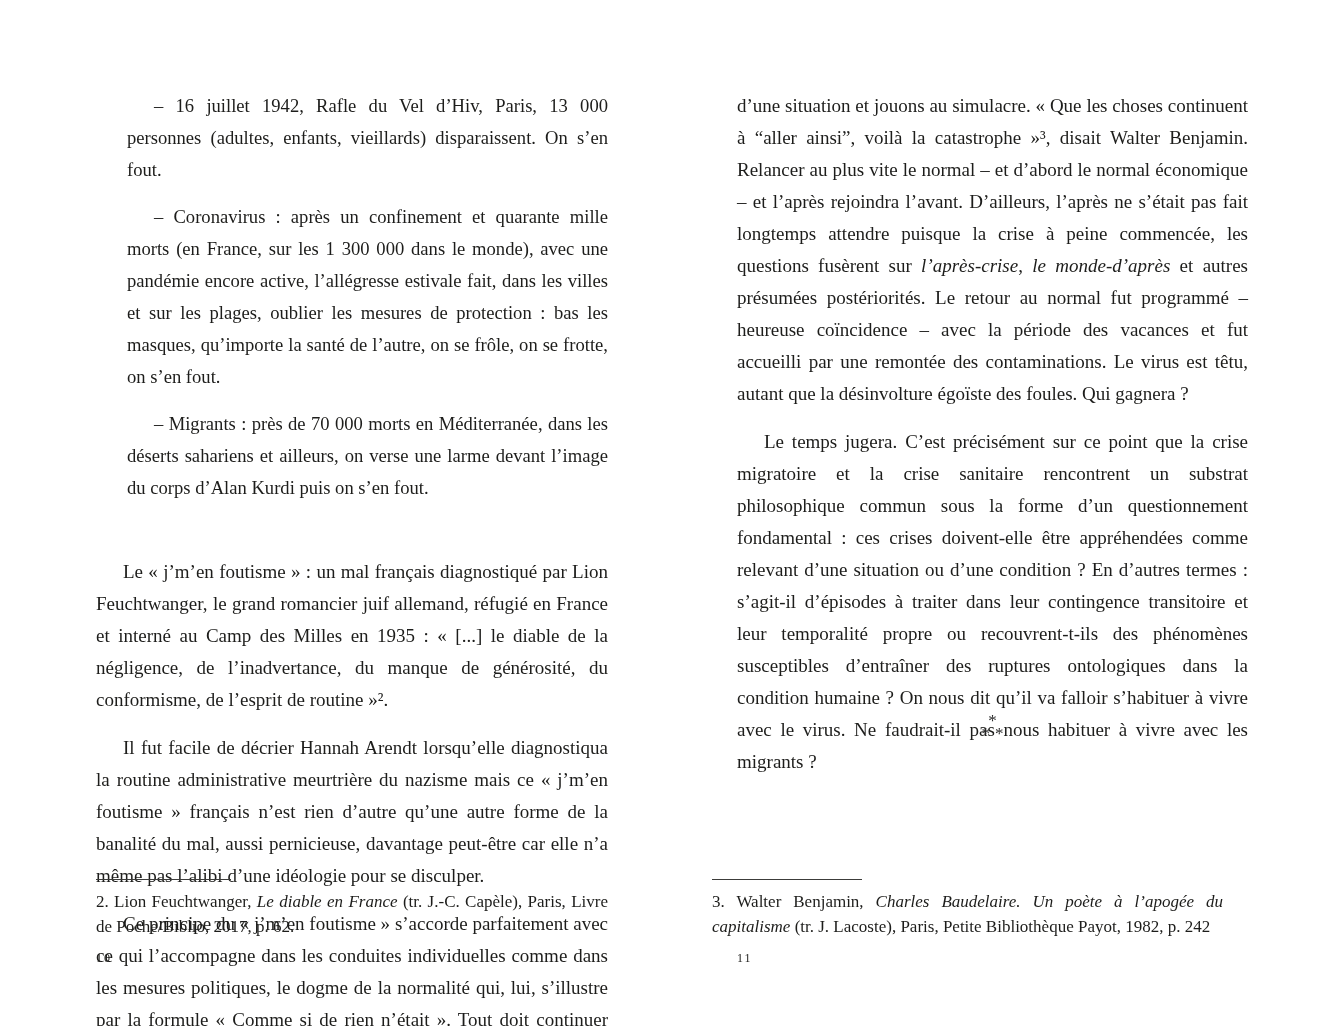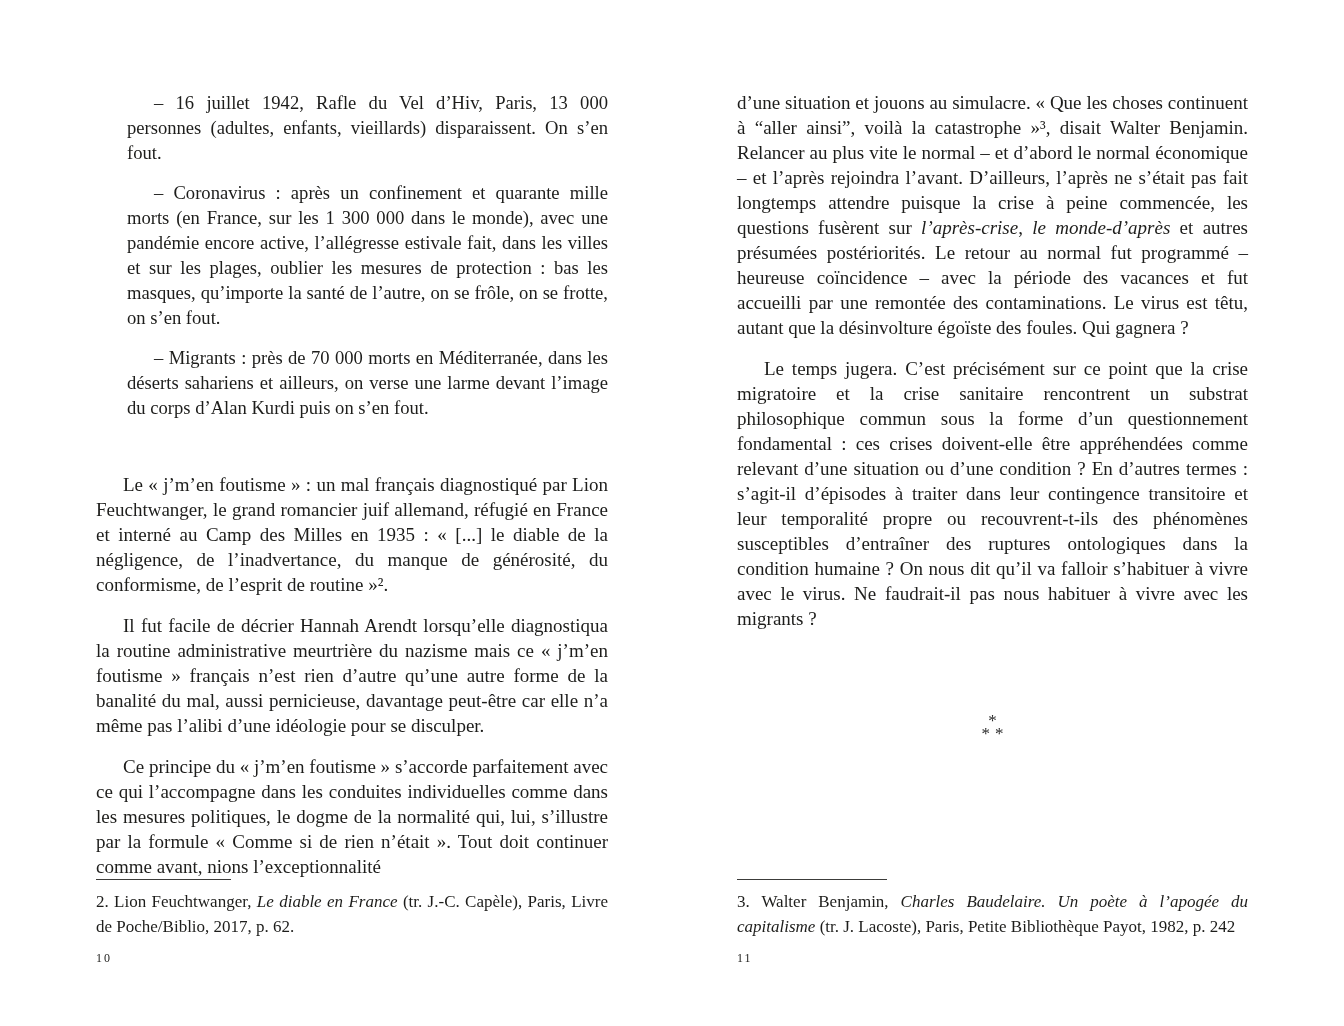--- a/index.html
+++ b/index.html
@@ -8,21 +8,21 @@
     background:#ffffff;
     color:#1d1d1b;
     font-family:"Liberation Serif","DejaVu Serif",serif;
     position:relative;
     overflow:hidden;
   }
   .page-col { position:absolute; top:90px; }
   .col-left  { left:96px;  width:512px; }
   .col-right { left:737px; width:511px; }
 
-  p { text-align:justify; font-size:19px; line-height:25px; color:#1d1d1b; }
+  p { text-align:justify; font-size:19px; line-height:32px; color:#1d1d1b; }
 
   .quote {
     margin-left:31px;
     text-indent:27px;
     margin-bottom:15px;
     font-size:18.6px;
   }
   .quotes { margin-bottom:52px; }
   .quotes .quote:last-child { margin-bottom:0; }
 
@@ -33,21 +33,21 @@
     position:absolute;
     left:737px; top:714px; width:511px;
     text-align:center;
     font-size:17px; line-height:13px;
     color:#2a2a2a;
   }
   .asterism .ast-bottom { letter-spacing:5px; margin-left:5px; }
 
   .footnote-block { position:absolute; top:879px; }
   .footnote-block.fn-left  { left:96px;  width:512px; }
-  .footnote-block.fn-right { left:737px; width:511px; }
+  .footnote-block.fn-right { left:712px; width:511px; }
   .footnote-rule { border-top:1.6px solid #3c3c3a; margin-bottom:9px; }
   .fn-left  .footnote-rule { width:135px; }
   .fn-right .footnote-rule { width:150px; }
   .footnote { font-size:17px; line-height:25px; }
 
   .page-num {
     position:absolute; top:951px;
     font-size:12px; letter-spacing:2px; color:#1d1d1b;
   }
   .page-num.pn-left  { left:96px; }

